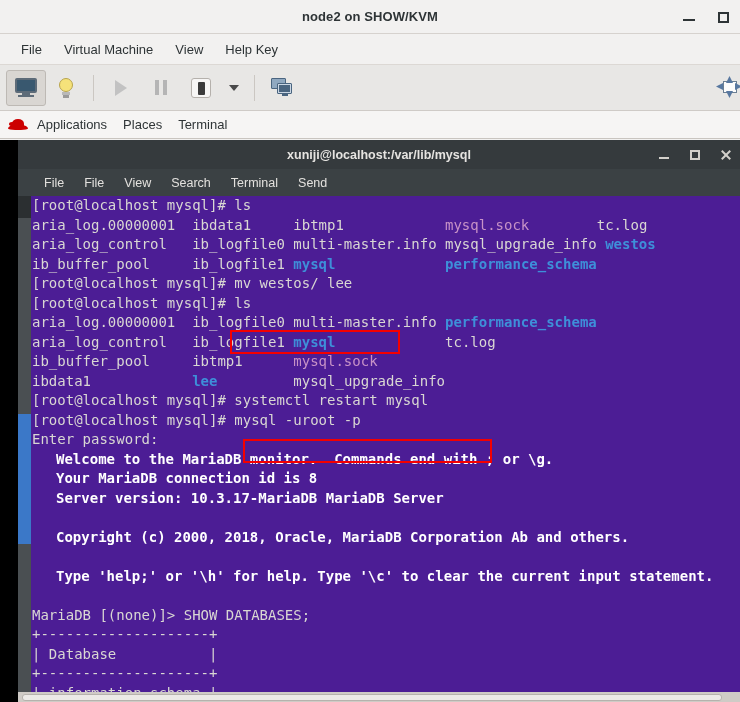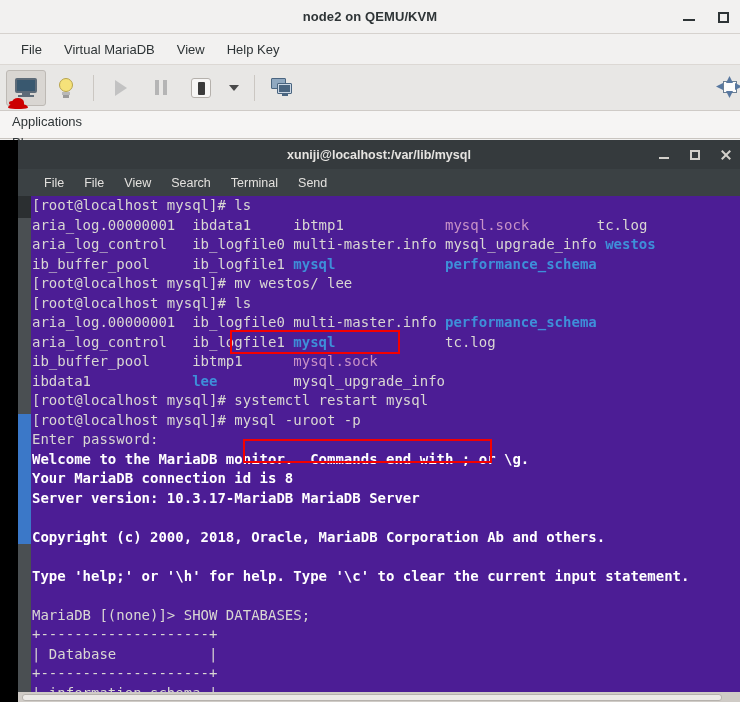--- a/index.html
+++ b/index.html
@@ -74,21 +74,21 @@
   .ic-fullscreen{position:relative;width:26px;height:22px;}
   .ic-fullscreen .box{position:absolute;left:7px;top:5px;width:14px;height:12px;background:#fcfcfc;border:1px solid #6b7f93;box-sizing:border-box;}
   .ic-fullscreen .ar{position:absolute;width:7px;height:7px;background:#5878a0;}
   .ic-fullscreen .a1{left:0px;top:7px;clip-path:polygon(100% 0,100% 100%,0 50%);}
   .ic-fullscreen .a2{left:19px;top:7px;clip-path:polygon(0 0,0 100%,100% 50%);}
   .ic-fullscreen .a3{left:10px;top:0px;clip-path:polygon(0 100%,100% 100%,50% 0);}
   .ic-fullscreen .a4{left:10px;top:15px;clip-path:polygon(0 0,100% 0,50% 100%);}
 
   
   .gnome-panel{height:27px;background:#f6f5f4;border-bottom:1px solid #c9c5c0;
-    display:flex;align-items:flex-start;padding-left:8px;flex-direction:column;}
+    display:flex;align-items:center;padding-left:8px;}
   .redhat{width:20px;height:15px;position:relative;margin-right:5px;}
   .redhat .brim{position:absolute;left:0;bottom:2px;width:20px;height:5px;background:#cc0000;border-radius:50%/100% 100% 40% 40%;}
   .redhat .crown{position:absolute;left:4px;bottom:4px;width:12px;height:9px;background:#cc0000;border-radius:60% 60% 20% 20%;}
   .redhat .tip{position:absolute;left:1px;bottom:6px;width:6px;height:4px;background:#cc0000;border-radius:60% 10% 10% 60%;}
   .gnome-panel .gi{font-size:13px;color:#2e3436;padding:3px 12px 3px 4px;cursor:default;}
 
   
   .guest-desktop{position:absolute;left:0;top:140px;width:740px;height:562px;background:#000;}
 
   
@@ -114,52 +114,52 @@
 
   .term-text{
     position:absolute;left:14px;top:0;width:708px;height:496px;
     font-family:"DejaVu Sans Mono","Liberation Mono",monospace;
     font-size:14px;line-height:19.5px;color:#d9d7d3;white-space:pre;
     letter-spacing:0px;
   }
   .term-text .ln{height:19.5px;}
   .c-blue{color:#3e8fd9;font-weight:bold;}
   .c-pink{color:#c792c7;}
-  .c-bold{font-weight:bold;color:#ffffff;}
+  .c-bold{font-weight:bold;color:#ffffff;padding-left:24px;}
   .c-norm{color:#d9d7d3;}
 
   
   .ann-box{position:absolute;border:2.5px solid #f40000;box-sizing:border-box;pointer-events:none;}
 
   .term-hscroll{position:absolute;left:18px;top:692px;width:722px;height:10px;background:#cfcbc6;}
   .term-hscroll .hthumb{position:absolute;left:4px;top:2px;width:700px;height:7px;background:#eceae7;border:1px solid #b6b2ad;box-sizing:border-box;border-radius:3px;}
   .left-black{position:absolute;left:0;top:140px;width:18px;height:562px;background:#000;}
 </style>
 </head>
 <body>
 
 <div class="app">
 
   <div class="vm-window">
 
     <div class="vm-titlebar">
-      <div class="vm-title">node2 on QEMU/KVM</div>
+      <div class="vm-title">node2 on SHOW/KVM</div>
       <div class="vm-winbtns">
         <div class="wb">
             <span class="min-bar"></span>
           </div>
         <div class="wb">
             <span class="max-sq"></span>
           </div>
       </div>
     </div>
 
     <div class="vm-menubar">
       <div class="mi">File</div>
-      <div class="mi">Virtual MariaDB</div>
+      <div class="mi">Virtual Machine</div>
       <div class="mi">View</div>
       <div class="mi">Help Key</div>
     </div>
 
     <div class="vm-toolbar">
       <div class="tb-btn active">
         <span class="ic-monitor">
           <span class="scr"></span>
             <span class="stand"></span>
             <span class="base"></span>

